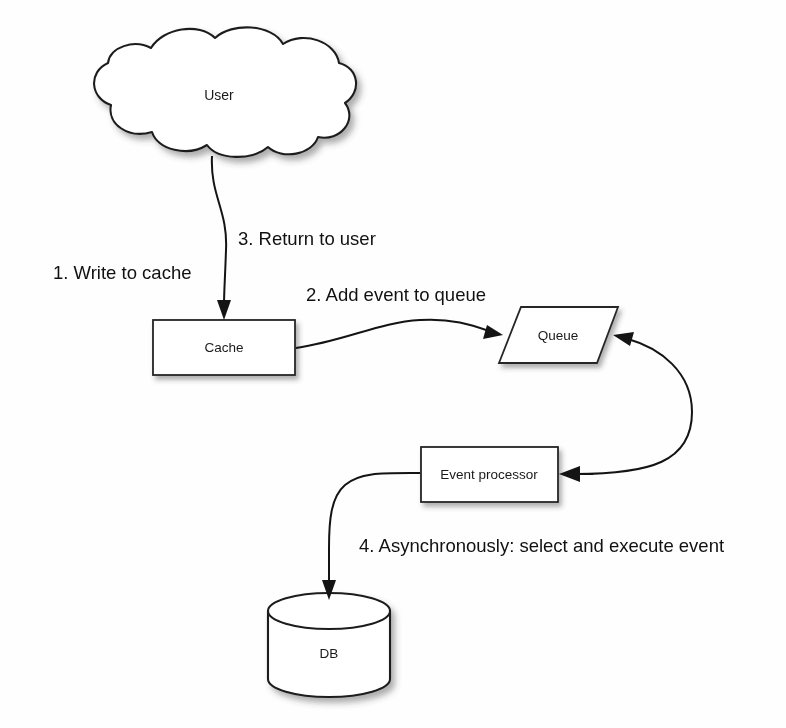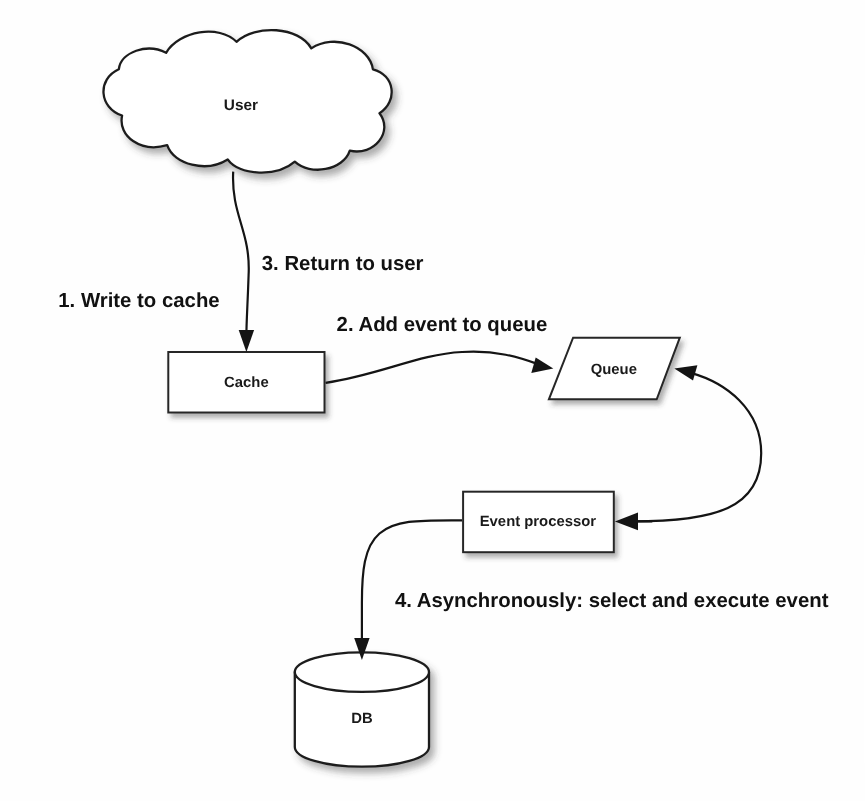--- a/index.html
+++ b/index.html
@@ -13,21 +13,20 @@
     height: 728px;
     font-family: "Liberation Sans", sans-serif;
     -webkit-font-smoothing: antialiased;
   }
   #diagram-canvas {
     position: relative;
     width: 786px;
     height: 728px;
     background: #fefefe;
     overflow: hidden;
-    font-weight: bold;
   }
   #diagram-svg {
     position: absolute;
     left: 0;
     top: 0;
     width: 786px;
     height: 728px;
     display: block;
   }
   .node-label {

